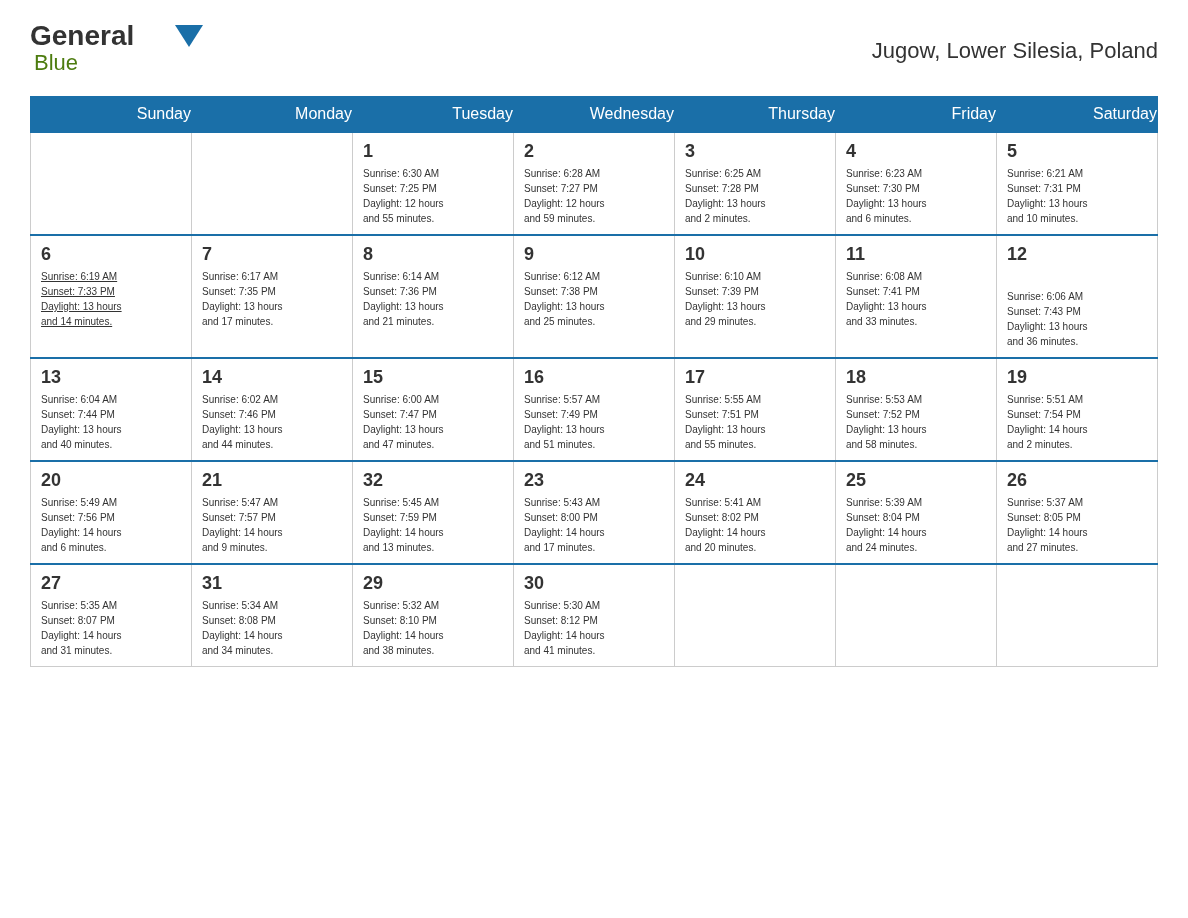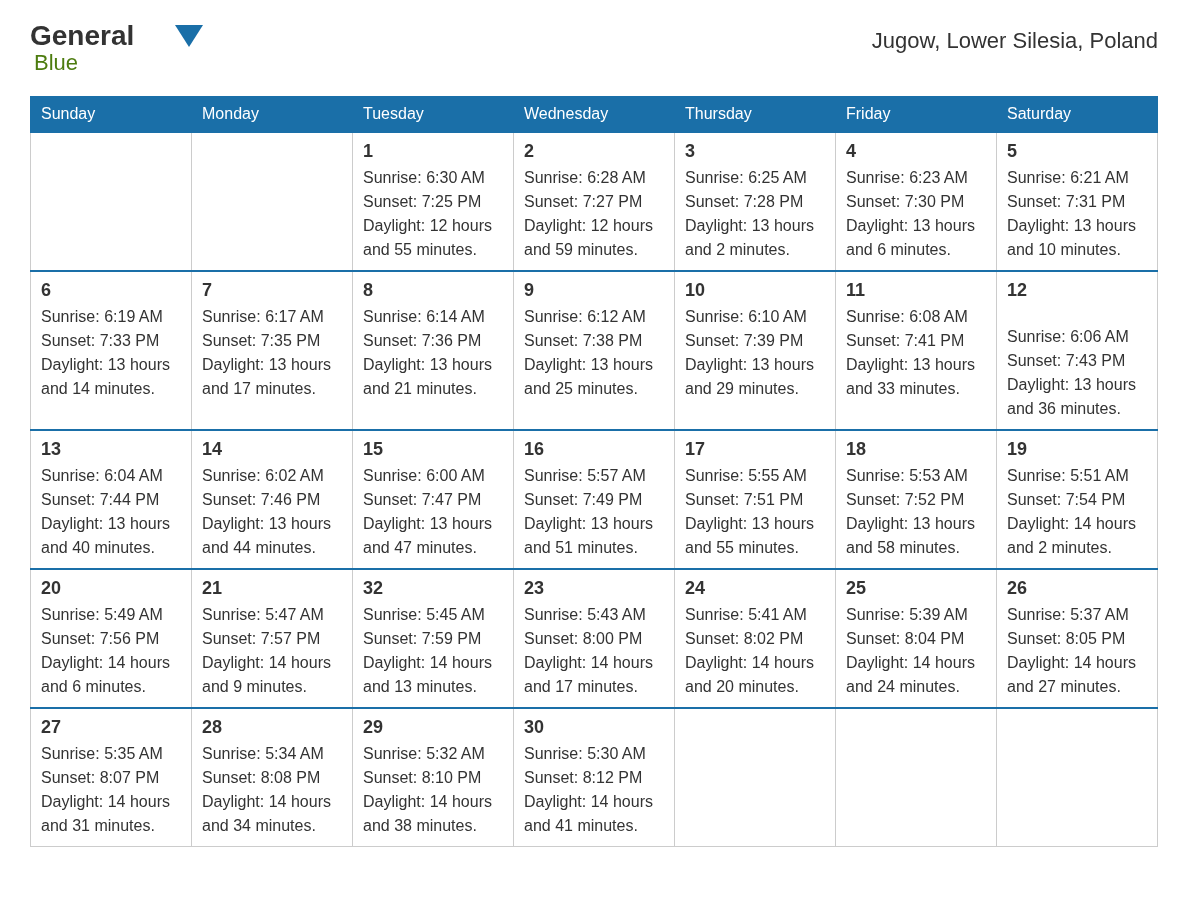--- a/index.html
+++ b/index.html
@@ -50,51 +50,51 @@
       text-align: right;
     }
     .month-year {
       font-size: 52px;
       font-weight: normal;
       color: #333;
     }
     .location {
       font-size: 22px;
       color: #333;
-      margin-top: 8px;
+      margin-top: 18px;
     }
     .calendar {
       width: 100%;
       border-collapse: collapse;
       border: 1px solid #ccc;
     }
     .calendar th {
       background: #1a6fa8;
       color: #fff;
-      text-align: left;
-      padding: 8px 10px;
+      text-align: right;
+      padding: 8px 0;
       font-size: 16px;
       font-weight: normal;
       border: 1px solid #1a6fa8;
     }
     .calendar td {
       vertical-align: top;
       padding: 8px 10px;
       border: 1px solid #ccc;
       width: 14.28%;
       min-height: 100px;
     }
     .day-num {
       font-size: 18px;
       font-weight: bold;
       color: #333;
       margin-bottom: 4px;
     }
     .day-info {
-      font-size: 16px;
+      font-size: 10px;
       color: #333;
       line-height: 1.5;
     }
     .empty-cell {
       background: #fff;
     }
     .week-row td {
       border-top: 2px solid #1a6fa8;
     }
   </style>
@@ -162,21 +162,21 @@
           <div class="day-num">5</div>
           <div class="day-info" style="white-space: pre-line;">Sunrise: 6:21 AM
 Sunset: 7:31 PM
 Daylight: 13 hours
 and 10 minutes.</div>
         </td>
       </tr>
       <tr class="week-row">
         <td>
           <div class="day-num">6</div>
-          <div class="day-info" style="white-space: pre-line;">Sunrise: 6:19 AM
+          <div class="day-info" style="white-space: pre-line; text-decoration: underline;">Sunrise: 6:19 AM
 Sunset: 7:33 PM
 Daylight: 13 hours
 and 14 minutes.</div>
         </td>
         <td>
           <div class="day-num">7</div>
           <div class="day-info" style="white-space: pre-line;">Sunrise: 6:17 AM
 Sunset: 7:35 PM
 Daylight: 13 hours
 and 17 minutes.</div>
@@ -321,21 +321,21 @@
       </tr>
       <tr class="week-row">
         <td>
           <div class="day-num">27</div>
           <div class="day-info" style="white-space: pre-line;">Sunrise: 5:35 AM
 Sunset: 8:07 PM
 Daylight: 14 hours
 and 31 minutes.</div>
         </td>
         <td>
-          <div class="day-num">28</div>
+          <div class="day-num">31</div>
           <div class="day-info" style="white-space: pre-line;">Sunrise: 5:34 AM
 Sunset: 8:08 PM
 Daylight: 14 hours
 and 34 minutes.</div>
         </td>
         <td>
           <div class="day-num">29</div>
           <div class="day-info" style="white-space: pre-line;">Sunrise: 5:32 AM
 Sunset: 8:10 PM
 Daylight: 14 hours

